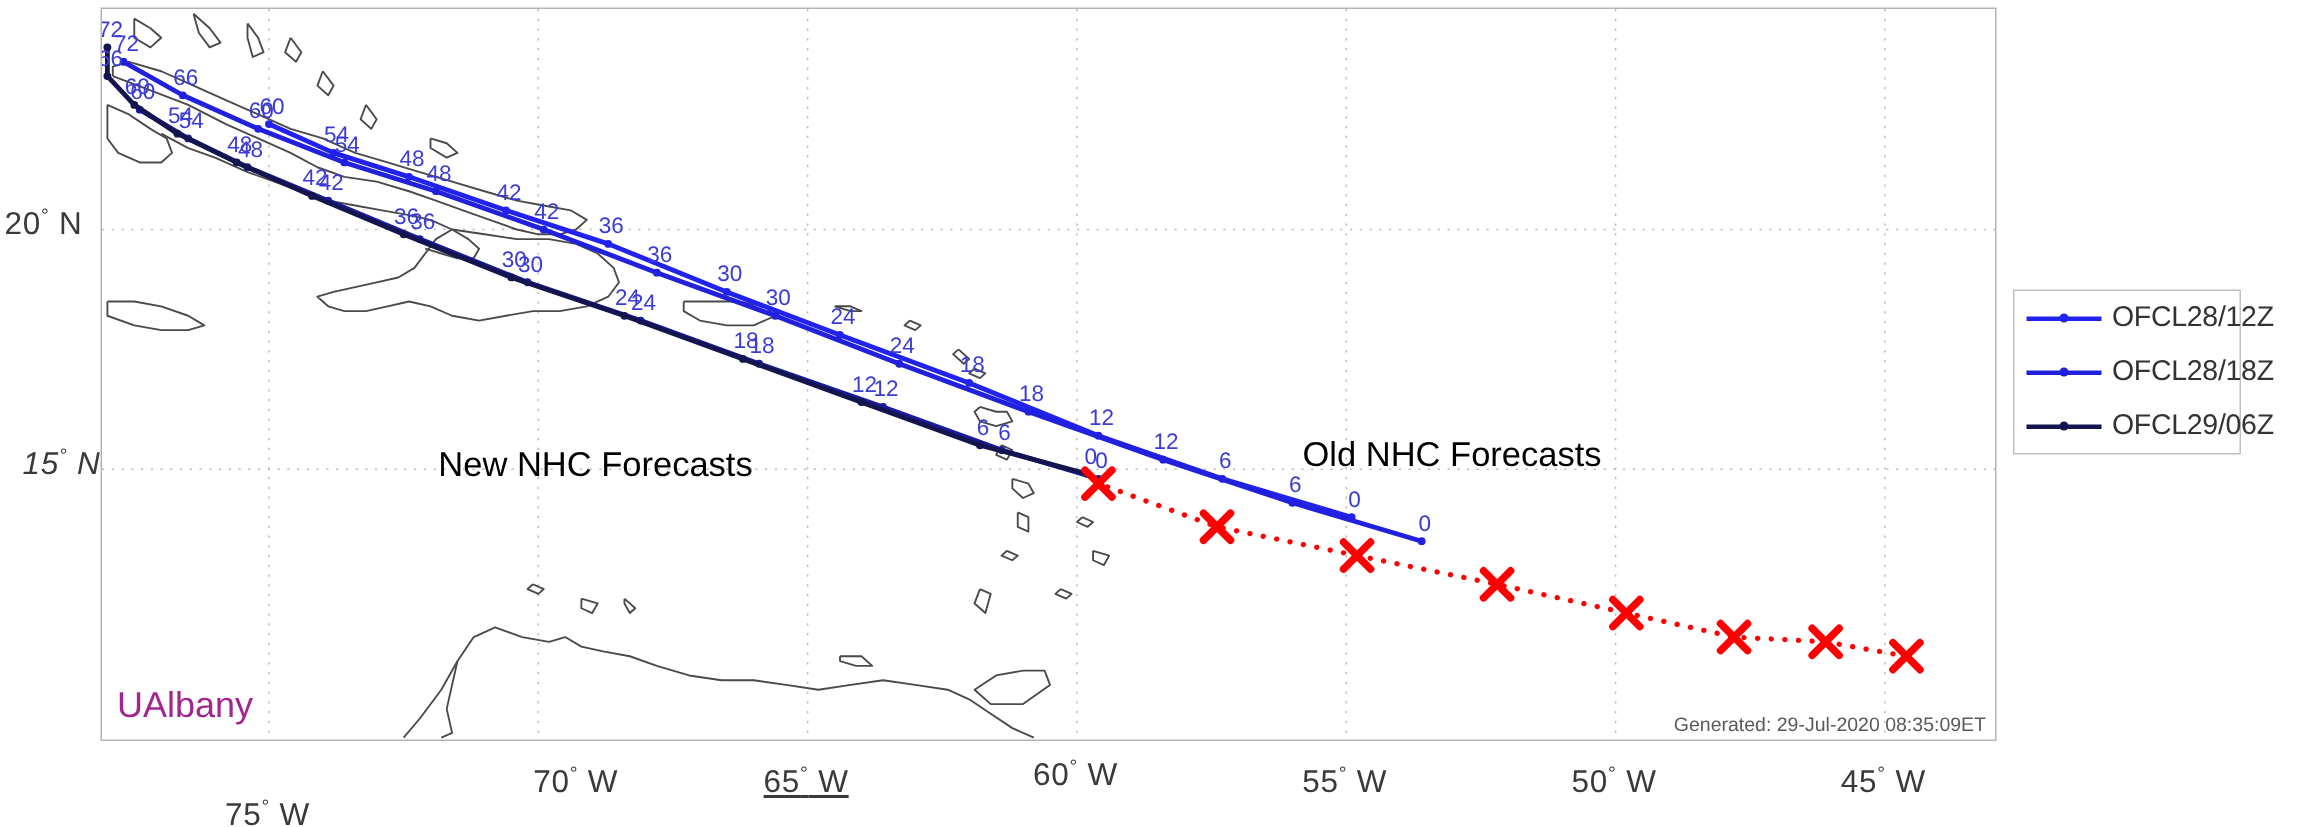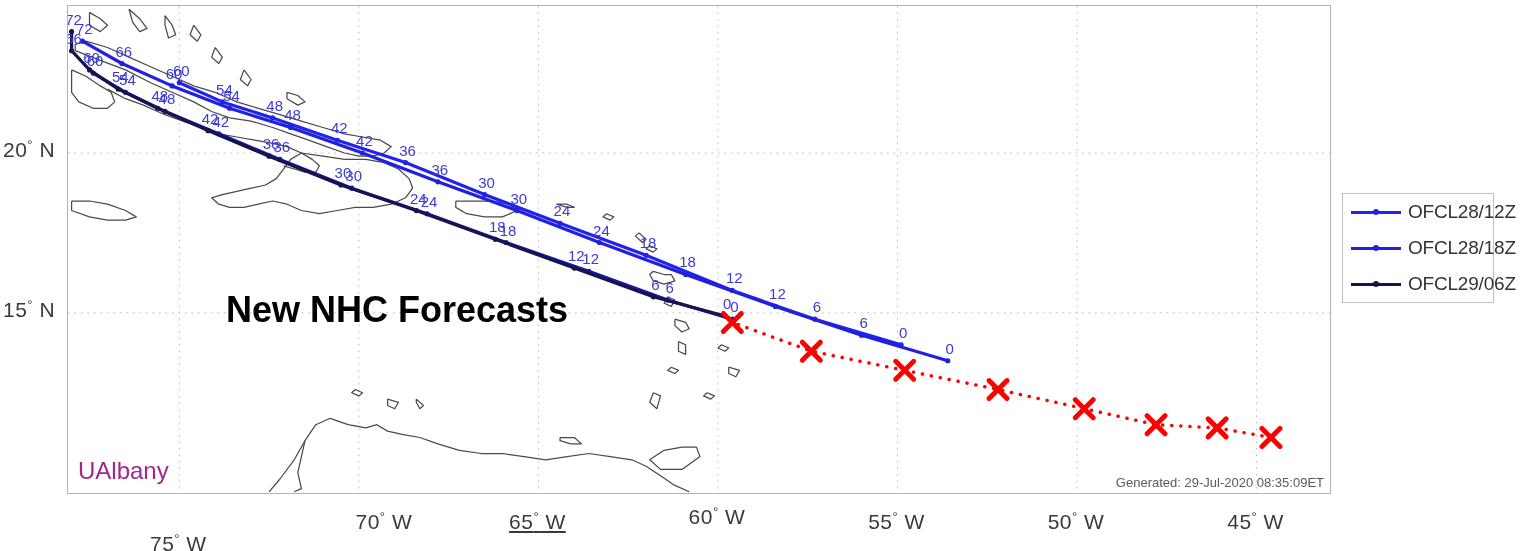--- a/index.html
+++ b/index.html
@@ -39,22 +39,22 @@
     font-size: 21px;
     color: #3a3a3a;
     white-space: nowrap;
     letter-spacing: .5px;
     transform: translateX(-50%);
   }
   .deg { font-size: 13px; vertical-align: super; line-height: 0; }
   
   .annot {
     position: absolute;
-    font-size: 36px;
-    font-weight: bold;
+    font-size: 23px;
+    font-weight: normal;
     color: #000000;
     white-space: nowrap;
     transform: translate(-50%, -50%);
   }
   #watermark {
     position: absolute;
     left: 10px; bottom: 8px;
     font-size: 24px;
     color: #a2268e;
     white-space: nowrap;
@@ -293,28 +293,29 @@
           <text x="142.04545454545428" y="117.64705882352945" text-anchor="middle" font-size="15" font-family="&quot;Liberation Sans&quot;, sans-serif" fill="#3b3bd6">42</text>
           <text x="91.77272727272728" y="95.27450980392166" text-anchor="middle" font-size="15" font-family="&quot;Liberation Sans&quot;, sans-serif" fill="#3b3bd6">48</text>
           <text x="52.272727272726975" y="76.0980392156863" text-anchor="middle" font-size="15" font-family="&quot;Liberation Sans&quot;, sans-serif" fill="#3b3bd6">54</text>
           <text x="23.54545454545434" y="56.921568627450995" text-anchor="middle" font-size="15" font-family="&quot;Liberation Sans&quot;, sans-serif" fill="#3b3bd6">60</text>
           <text x="5.590909090908887" y="37.74509803921575" text-anchor="middle" font-size="15" font-family="&quot;Liberation Sans&quot;, sans-serif" fill="#3b3bd6">66</text>
           <text x="5.590909090908887" y="18.568627450980387" text-anchor="middle" font-size="15" font-family="&quot;Liberation Sans&quot;, sans-serif" fill="#3b3bd6">72</text>
         </g>
     </svg>
 
     <div class="annot" style="left: 329px; top: 304px;">New NHC Forecasts</div>
+    <div class="annot" style="left: 900px; top: 297px;">Old NHC Forecasts</div>
 
     <div id="watermark">UAlbany</div>
     <div id="generated-stamp">Generated: 29-Jul-2020 08:35:09ET</div>
   </div>
 
   <div id="ytick-labels">
       <div class="ytick" style="left: 3px; top: 138.02px;">20<span class="deg">°</span> N</div>
-      <div class="ytick" style="left: 3px; top: 297.824px;">15<span class="deg">°</span> N</div>
+      <div class="ytick" style="left: 15px; top: 297.824px; font-style: italic;">15<span class="deg">°</span> N</div>
     </div>
   <div id="xtick-labels">
       <div class="xtick" style="left: 178.318px; top: 510px; margin-top: 22px;">75<span class="deg">°</span> W</div>
       <div class="xtick" style="left: 357.864px; top: 510px; margin-left: 26px;">70<span class="deg">°</span> W</div>
       <div class="xtick" style="left: 537.409px; top: 510px; text-decoration: underline;">65<span class="deg">°</span> W</div>
       <div class="xtick" style="left: 716.955px; top: 481px; margin-top: 24px;">60<span class="deg">°</span> W</div>
       <div class="xtick" style="left: 896.5px; top: 510px;">55<span class="deg">°</span> W</div>
       <div class="xtick" style="left: 1076.05px; top: 510px;">50<span class="deg">°</span> W</div>
       <div class="xtick" style="left: 1255.59px; top: 510px; text-align: center;">45<span class="deg">°</span> W</div>
     </div>

